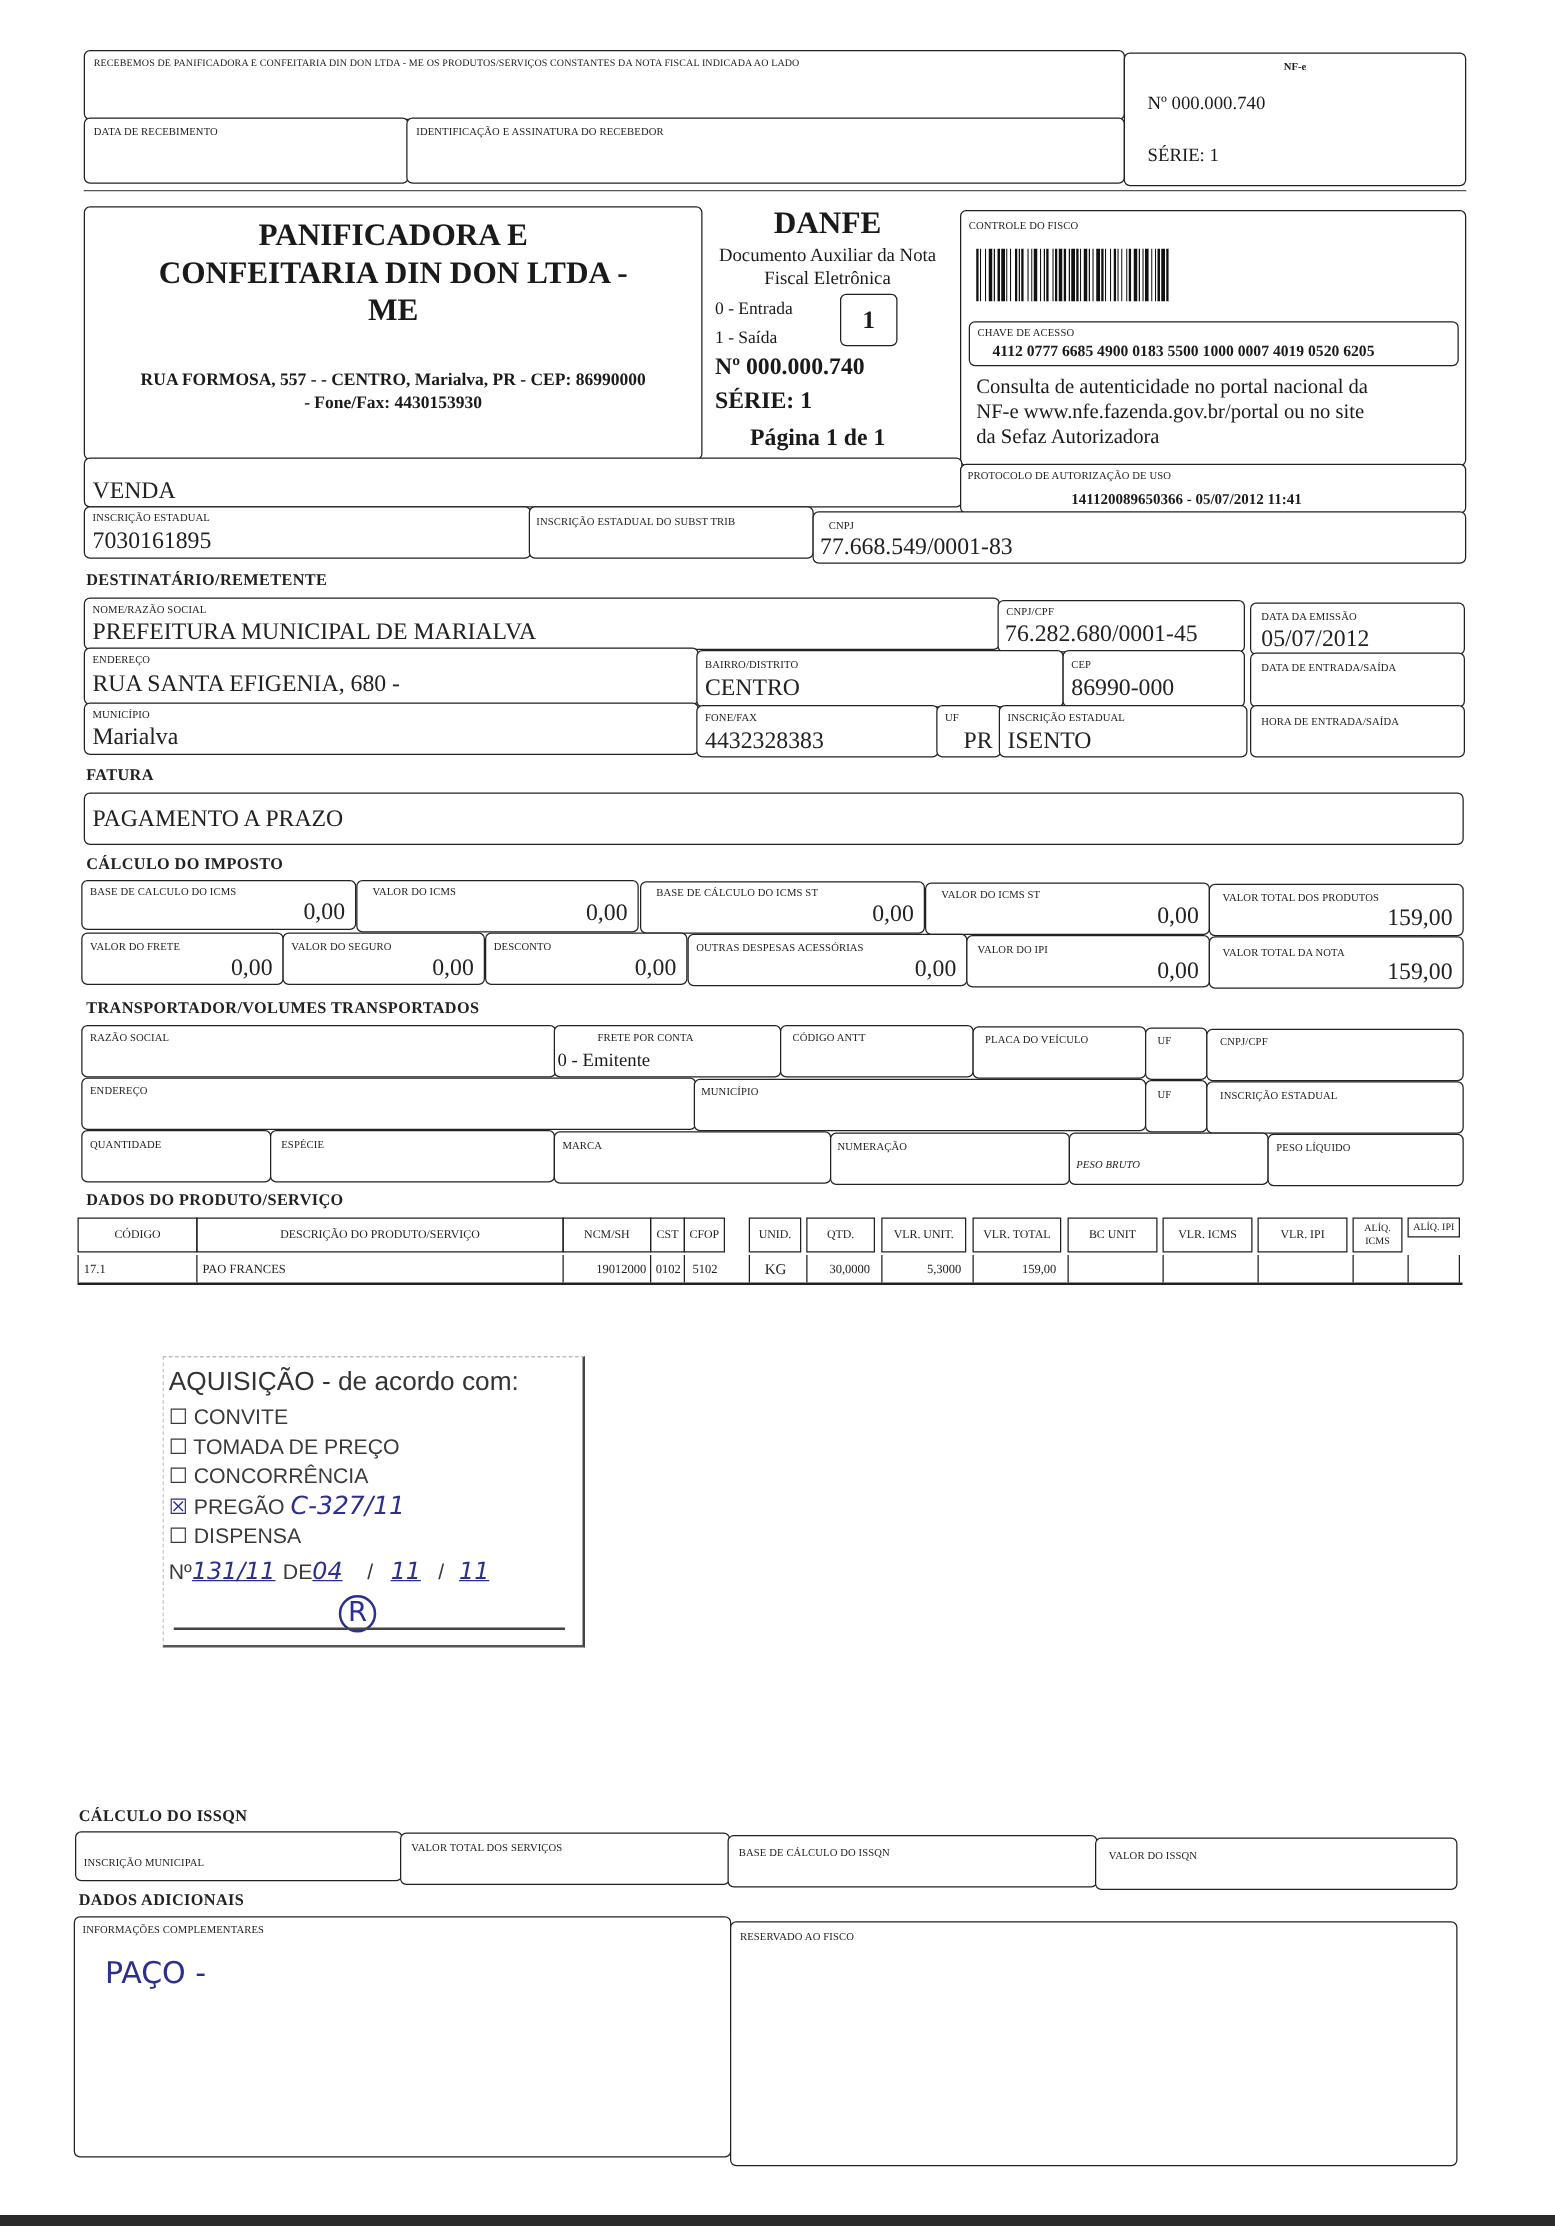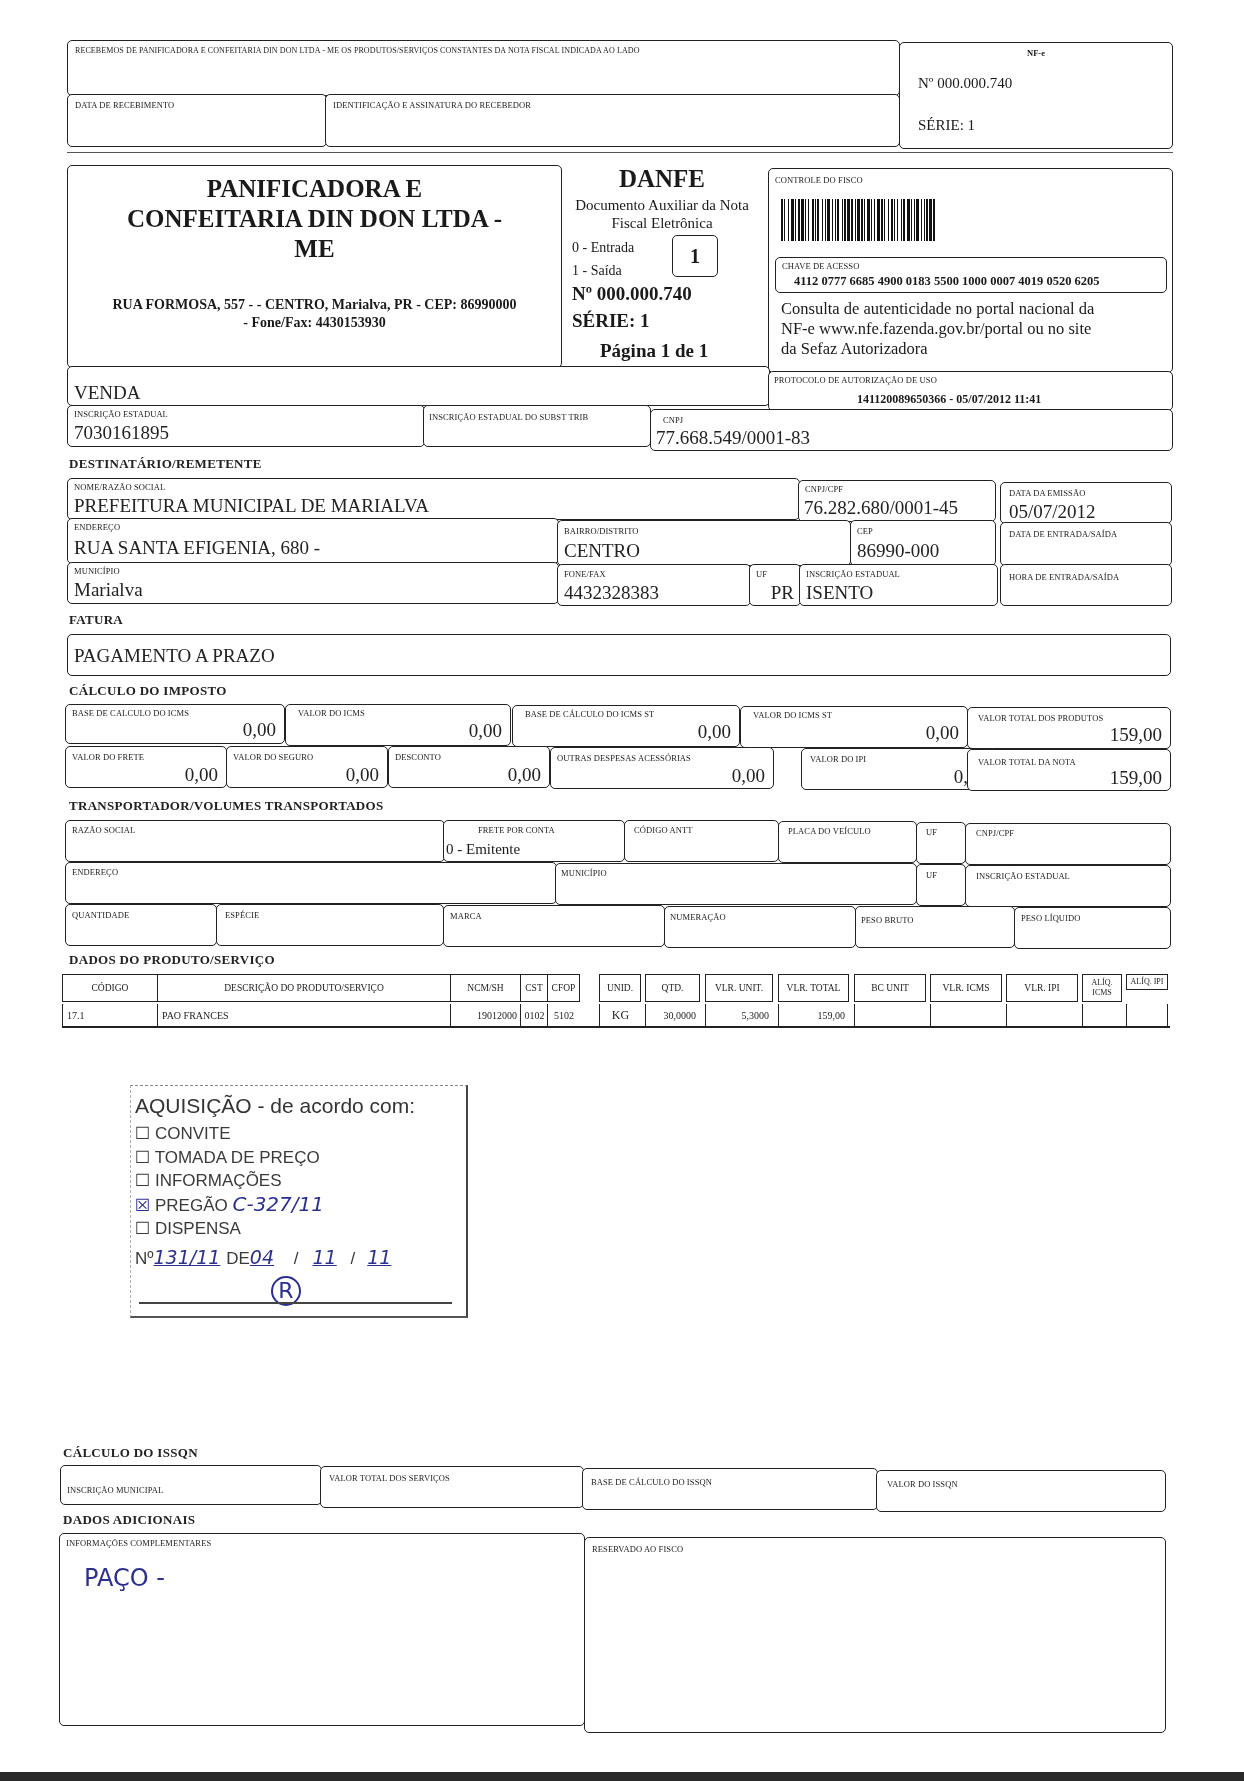--- a/index.html
+++ b/index.html
@@ -286,21 +286,21 @@
   <span class="valr" style="top:17px;">0,00</span>
 </div>
 <div class="box" style="left:388px;top:746px;width:162px;height:42px;">
   <span class="lbl" style="left:6px;top:5px;">DESCONTO</span>
   <span class="valr" style="top:17px;">0,00</span>
 </div>
 <div class="box" style="left:550px;top:747px;width:224px;height:42px;">
   <span class="lbl" style="left:6px;top:5px;">OUTRAS DESPESAS ACESSÓRIAS</span>
   <span class="valr" style="top:17px;">0,00</span>
 </div>
-<div class="box" style="left:773px;top:748px;width:195px;height:42px;margin-left:28px;">
+<div class="box" style="left:773px;top:748px;width:195px;height:42px;">
   <span class="lbl" style="left:8px;top:5px;">VALOR DO IPI</span>
   <span class="valr" style="top:17px;">0,00</span>
 </div>
 <div class="box" style="left:967px;top:749px;width:204px;height:42px;">
   <span class="lbl" style="left:10px;top:7px;">VALOR TOTAL DA NOTA</span>
   <span class="valr" style="top:17px;">159,00</span>
 </div>
 
 <div class="sec" style="left:69px;top:798px;">TRANSPORTADOR/VOLUMES TRANSPORTADOS</div>
 <div class="box" style="left:65px;top:820px;width:380px;height:42px;">
@@ -342,21 +342,21 @@
 <div class="box" style="left:216px;top:904px;width:228px;height:42px;">
   <span class="lbl" style="left:8px;top:5px;">ESPÉCIE</span>
 </div>
 <div class="box" style="left:443px;top:905px;width:222px;height:42px;">
   <span class="lbl" style="left:6px;top:5px;">MARCA</span>
 </div>
 <div class="box" style="left:664px;top:906px;width:192px;height:42px;">
   <span class="lbl" style="left:5px;top:5px;">NUMERAÇÃO</span>
 </div>
 <div class="box" style="left:855px;top:906px;width:160px;height:42px;">
-  <span class="lbl" style="left:5px;top:8px;">PESO BRUTO</span>
+  <span class="lbl" style="left:5px;top:19px;font-style:italic;">PESO BRUTO</span>
 </div>
 <div class="box" style="left:1014px;top:907px;width:157px;height:42px;">
   <span class="lbl" style="left:6px;top:5px;">PESO LÍQUIDO</span>
 </div>
 
 <div class="sec" style="left:69px;top:952px;">DADOS DO PRODUTO/SERVIÇO</div>
 <div class="abs" style="left:62px;top:974px;width:1110px;height:62px;">
 
   <div class="pcell" style="left:0;top:0;width:96px;height:28px;">CÓDIGO</div>
   <div class="pcell" style="left:95px;top:0;width:294px;height:28px;">DESCRIÇÃO DO PRODUTO/SERVIÇO</div>
@@ -389,21 +389,21 @@
     <div class="pdata" style="left:1020px;width:40px;"></div>
     <div class="pdata" style="left:1064px;width:42px;border-right:1.2px solid #222;"></div>
   </div>
 </div>
 
 <div class="abs" style="left:130px;top:1085px;width:335px;height:230px;border-right:2px solid #444;border-bottom:2px solid #555;border-top:1px dashed #888;border-left:1px dashed #aaa;">
   <div class="stamp" style="left:4px;top:8px;font-size:21px;color:#333;">AQUISIÇÃO - de acordo com:</div>
   <div class="stamp" style="left:4px;top:36px;font-size:17px;line-height:23.5px;">
     <div><span>☐ </span><span>CONVITE</span></div>
     <div><span>☐ </span><span>TOMADA DE PREÇO</span></div>
-    <div><span>☐ </span><span>INFORMAÇÕES</span></div>
+    <div><span>☐ </span><span>CONCORRÊNCIA</span></div>
     <div><span style="color:#2b2f8f;">☒ </span><span>PREGÃO</span> <span class="hand" style="position:static;font-size:20px;">C-327/11</span></div>
     <div><span>☐ </span><span>DISPENSA</span></div>
   </div>
   <div class="stamp" style="left:4px;top:160px;font-size:17px;white-space:nowrap;">
     <span>Nº</span><span class="hand" style="position:static;font-size:19px;text-decoration:underline;display:inline-block;width:68px;">131/11</span>
     <span>DE</span><span class="hand" style="position:static;font-size:19px;text-decoration:underline;display:inline-block;width:44px;">04</span>/<span class="hand" style="position:static;font-size:19px;text-decoration:underline;display:inline-block;width:52px;text-align:center;">11</span>/<span class="hand" style="position:static;font-size:19px;text-decoration:underline;display:inline-block;width:48px;text-align:center;">11</span>
   </div>
   <div class="hand" style="left:140px;top:190px;font-size:22px;border:2px solid #2b2f8f;border-radius:50%;width:26px;height:26px;line-height:26px;text-align:center;font-style:normal;">R</div>
   <div class="abs" style="left:8px;right:14px;top:216px;border-top:2px solid #444;"></div>
 </div>

